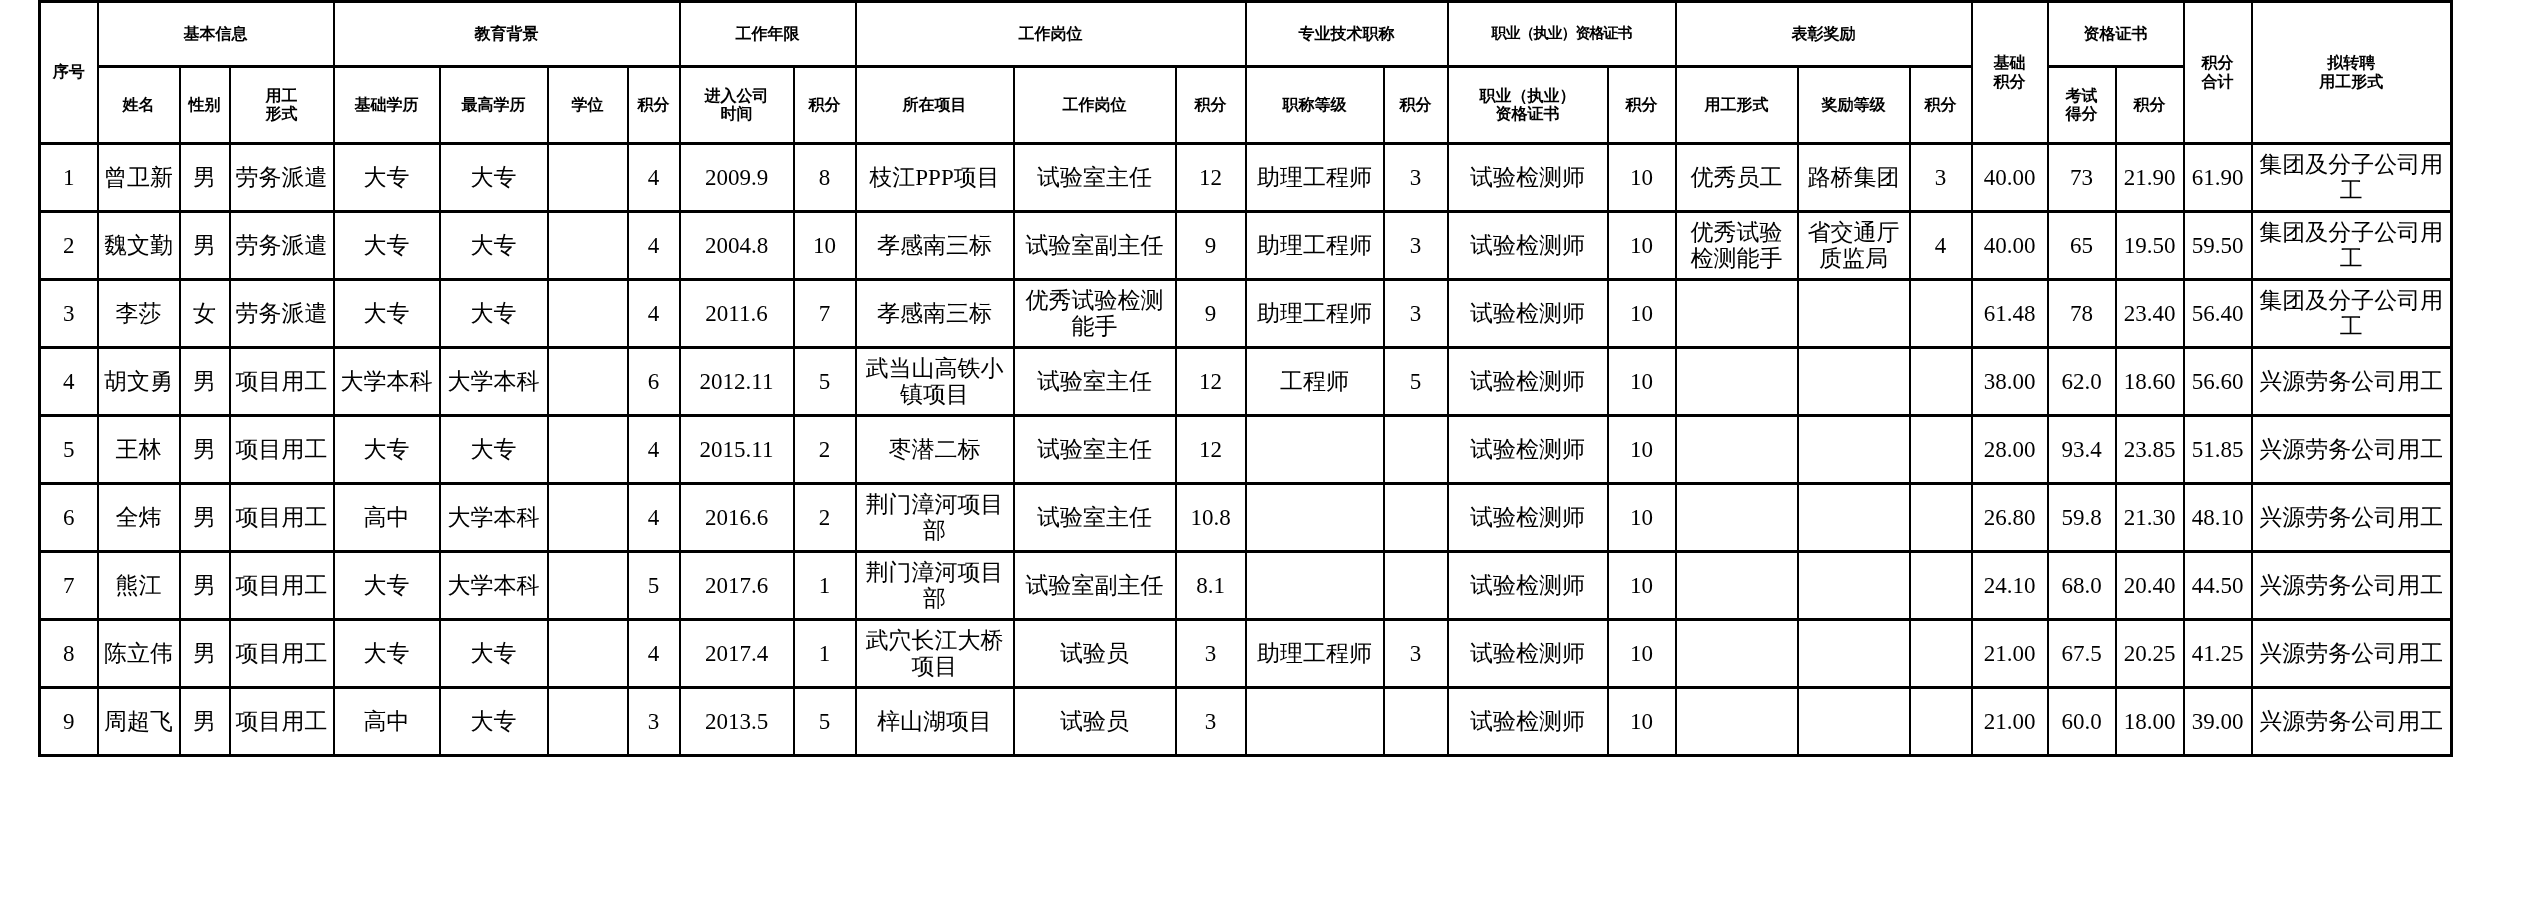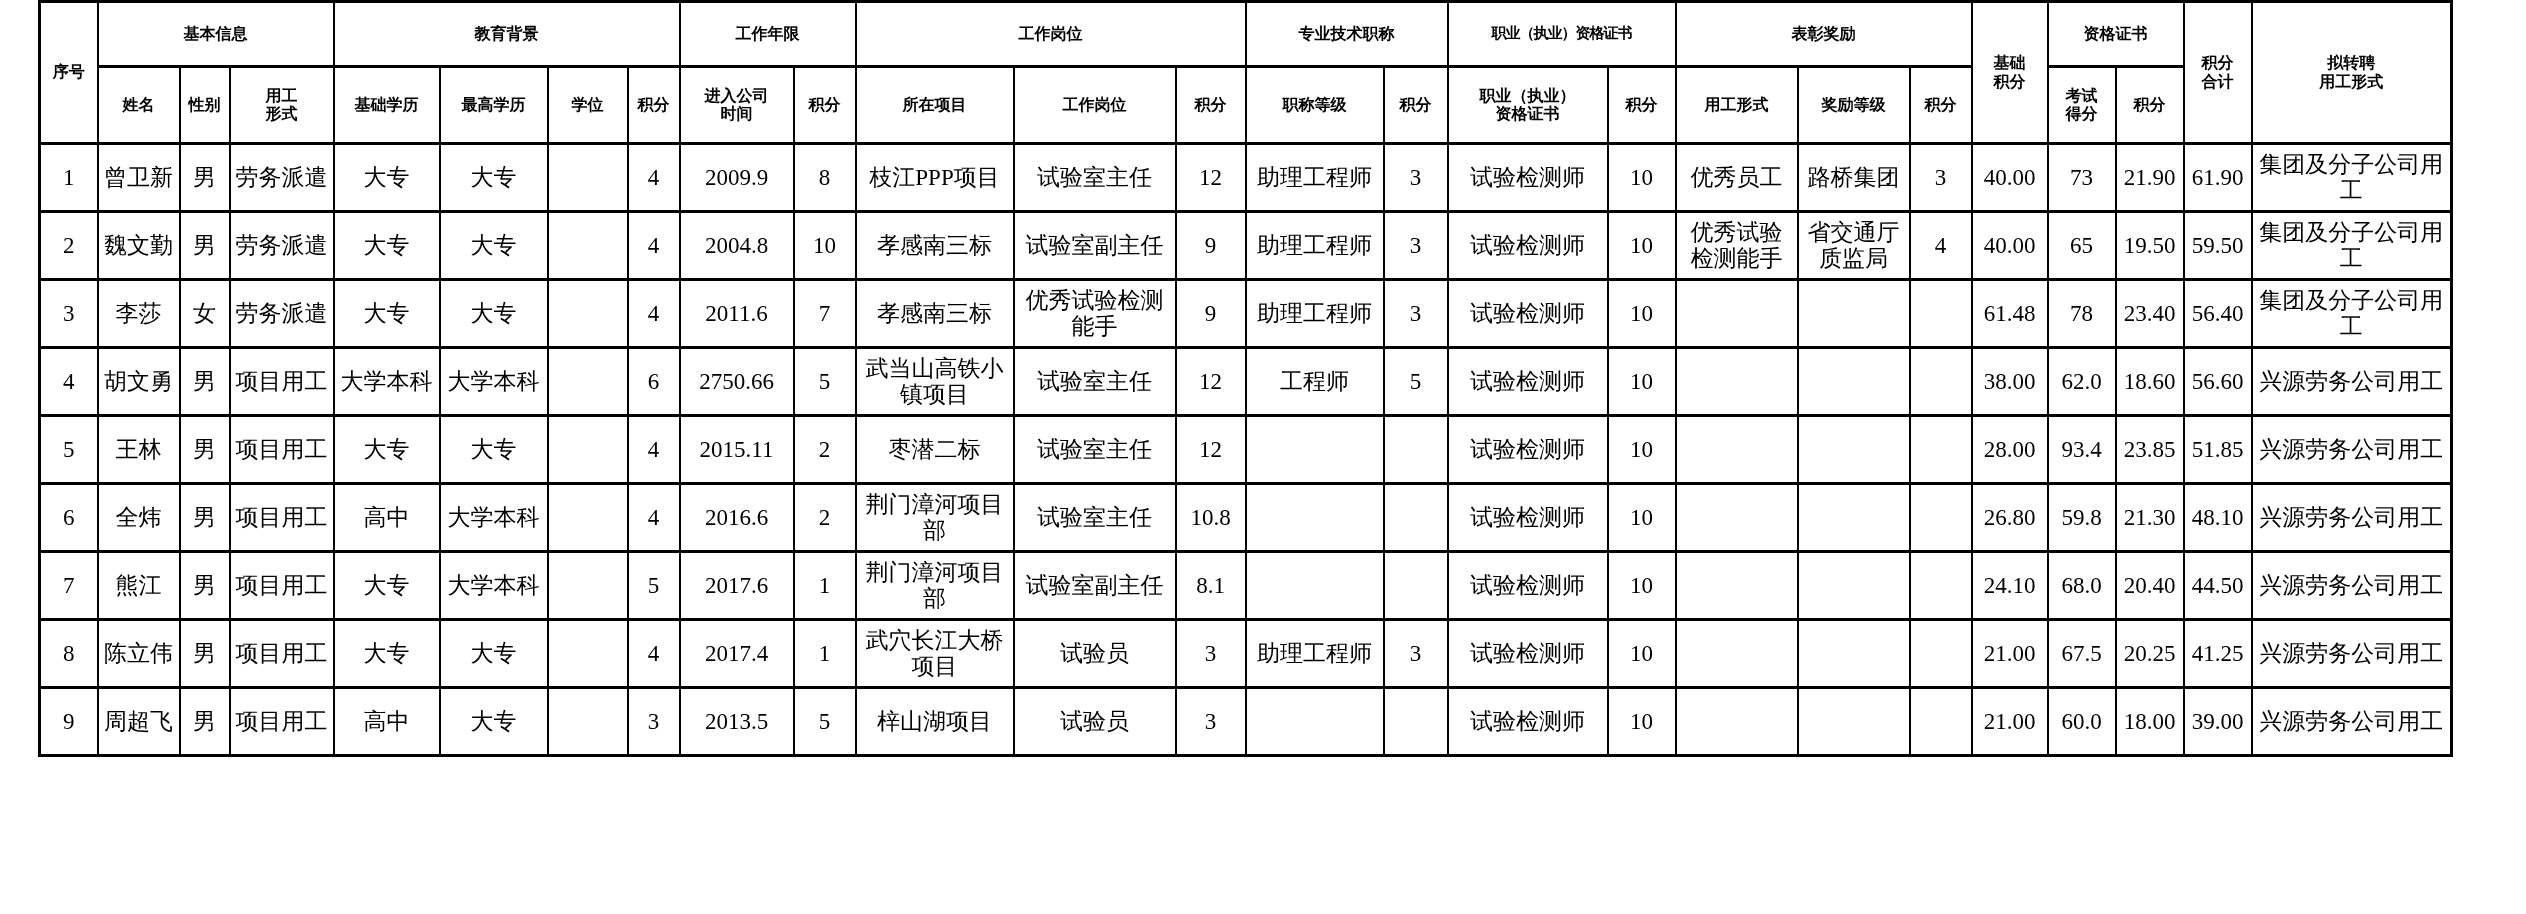--- a/index.html
+++ b/index.html
@@ -232,21 +232,21 @@
         </tr>
         <tr>
           <td>4</td>
           <td>胡文勇</td>
           <td>男</td>
           <td>项目用工</td>
           <td>大学本科</td>
           <td>大学本科</td>
           <td></td>
           <td>6</td>
-          <td>2750.66</td>
+          <td>2012.11</td>
           <td>5</td>
           <td>武当山高铁小镇项目</td>
           <td>试验室主任</td>
           <td>12</td>
           <td>工程师</td>
           <td>5</td>
           <td>试验检测师</td>
           <td>10</td>
           <td></td>
           <td></td>

